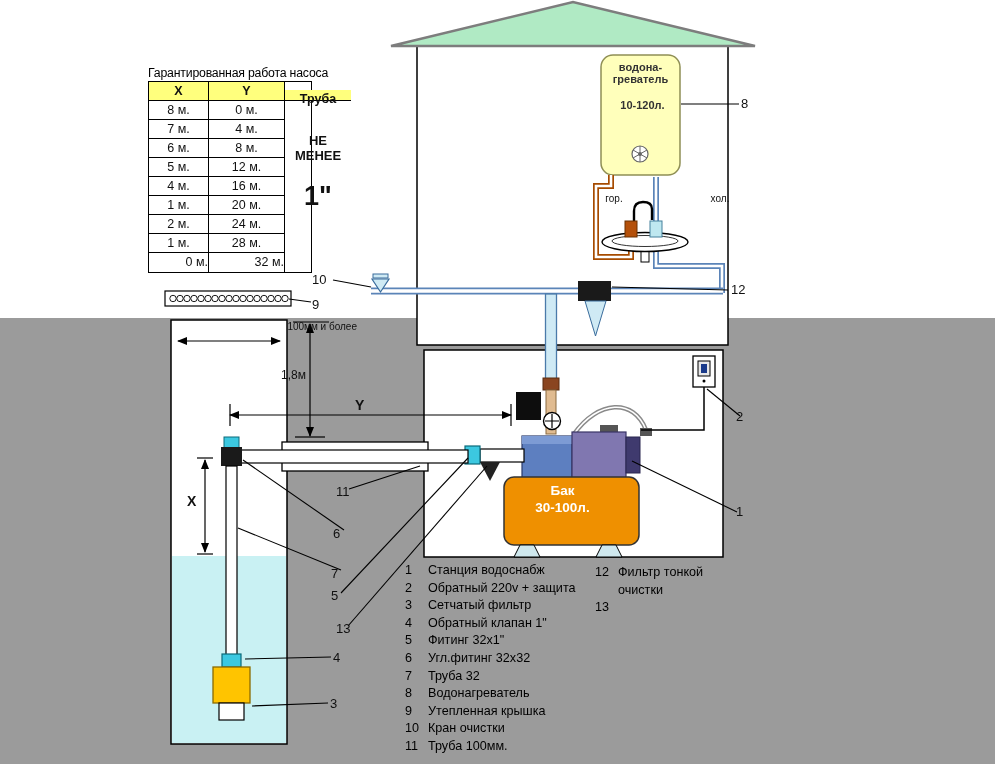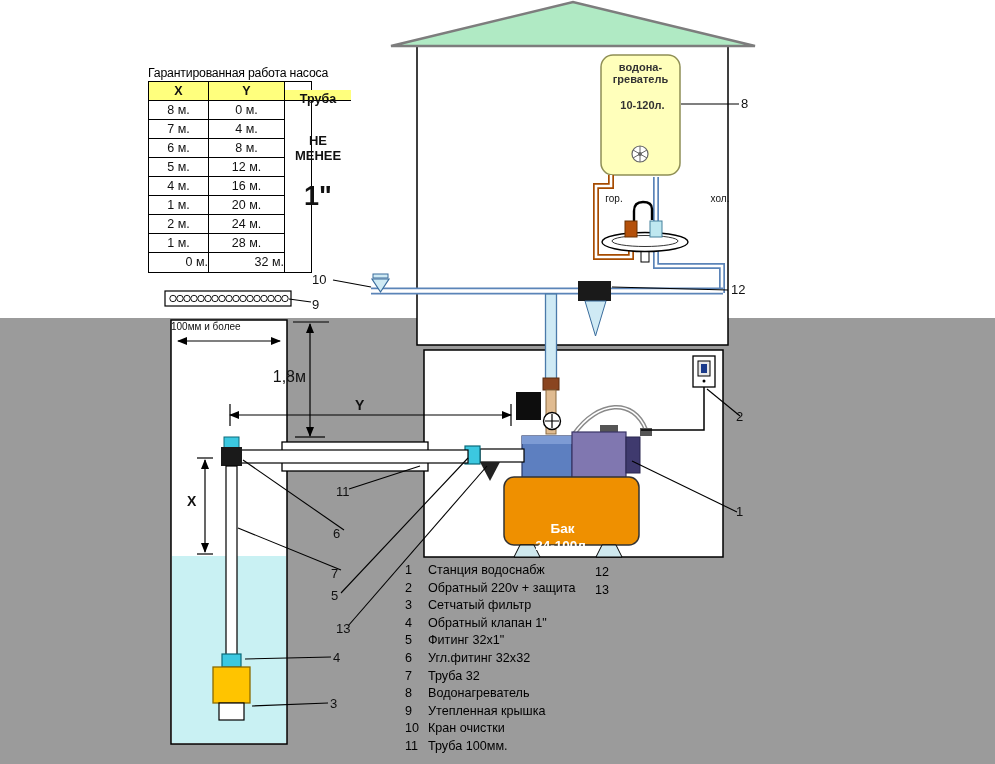--- a/index.html
+++ b/index.html
@@ -250,27 +250,27 @@
 
   <div class="txt heater-label" style="left:601px; top:61px; width:79px;">
     <div>водона-</div>
     <div>греватель</div>
   </div>
   <div class="txt heater-label" style="left:601px; top:99px; width:83px;">10-120л.</div>
 
   <div class="txt small" style="left:598px; top:193px; width:32px; text-align:center;">гор.</div>
   <div class="txt small" style="left:664px; top:193px; width:32px; text-align:center;margin-left:40px;">хол.</div>
 
-  <div class="txt tank-label" style="left:504px; top:520px; width:117px;">
+  <div class="txt tank-label" style="left:504px; top:482px; width:117px;">
     <div>Бак</div>
-    <div>24-100л.</div>
-  </div>
-
-  <div class="txt small" style="left:171px; top:321px; width:138px; text-align:left;">100мм и более</div>
-  <div class="txt" style="left:272px; top:368px; width:34px; text-align:right; font-size:16px;">1,8м</div>
+    <div>30-100л.</div>
+  </div>
+
+  <div class="txt small" style="left:171px; top:321px; width:138px; text-align:right;padding-left:48px;">100мм и более</div>
+  <div class="txt" style="left:272px; top:368px; width:34px; text-align:right; font-size:12px;">1,8м</div>
   <div class="txt dim-bold" style="left:355px; top:397px;">Y</div>
   <div class="txt dim-bold" style="left:187px; top:493px;">X</div>
 
   <div class="txt co" style="left:741px; top:96px;">8</div>
   <div class="txt co" style="left:731px; top:282px;">12</div>
   <div class="txt co" style="left:312px; top:272px;">10</div>
   <div class="txt co" style="left:312px; top:297px;">9</div>
   <div class="txt co" style="left:736px; top:409px;">2</div>
   <div class="txt co" style="left:736px; top:504px;">1</div>
   <div class="txt co" style="left:336px; top:484px;">11</div>
@@ -324,19 +324,20 @@
       </div>
     <div class="leg-item">
         <span class="leg-num">11</span>
         <span class="leg-text">Труба 100мм.</span>
       </div>
   </div>
 
   <div class="legend col2" style="left:595px; top:564px; width:135px;">
     <div class="leg-item">
         <span class="leg-num">12</span>
+        <span class="leg-text">Фильтр тонкой очистки</span>
       </div>
     <div class="leg-item">
         <span class="leg-num">13</span>
       </div>
   </div>
 
 </div>
 
 </body></html>

